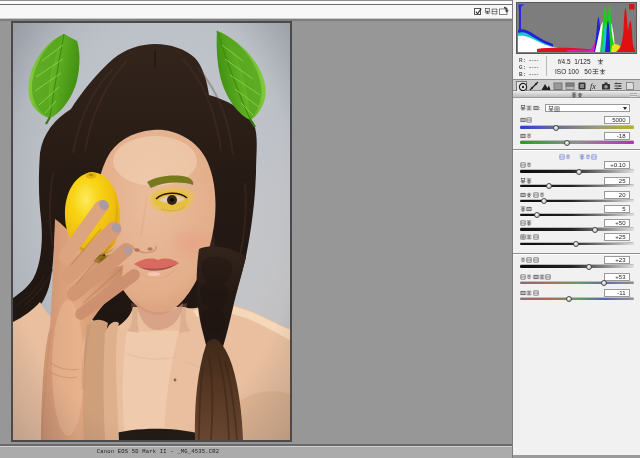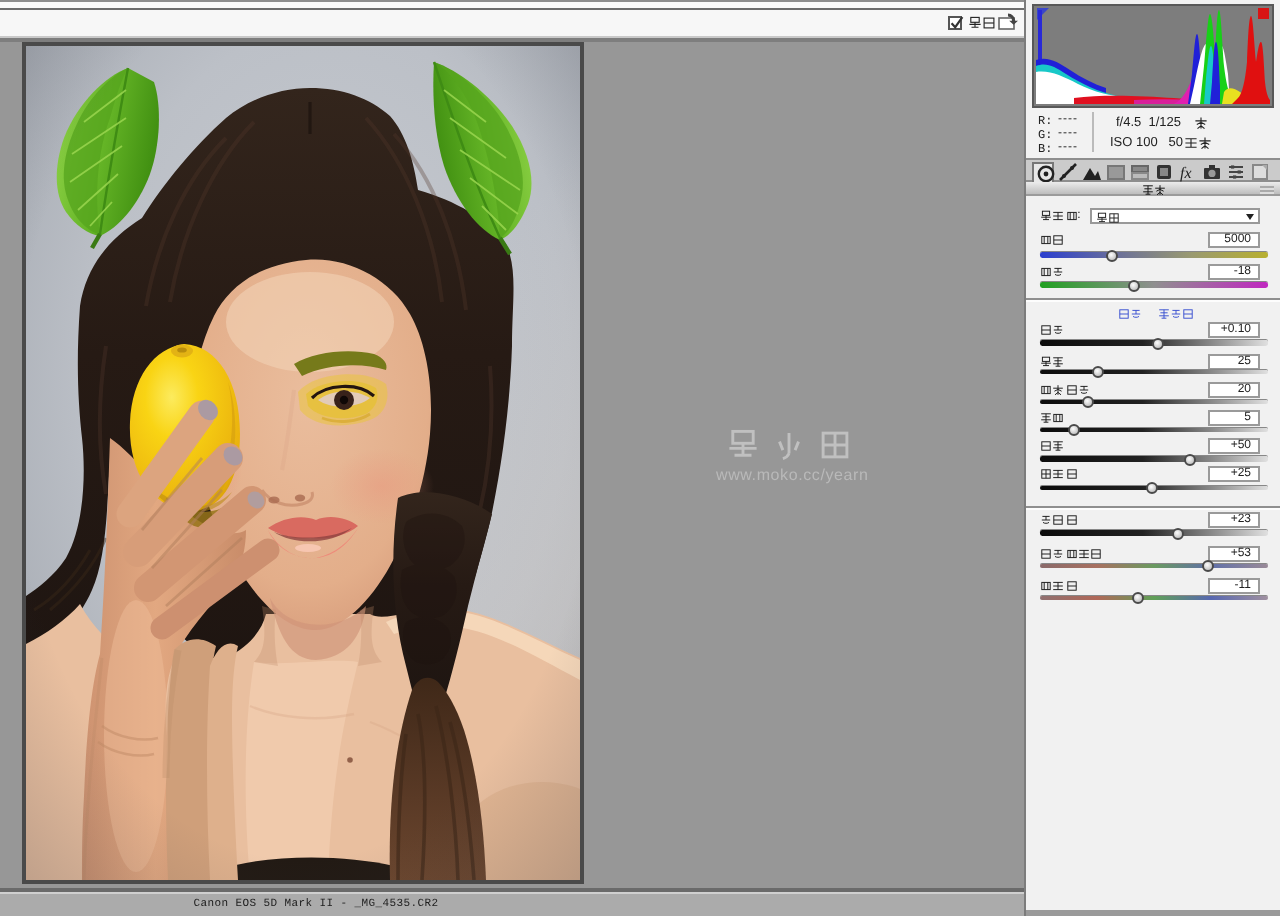--- a/index.html
+++ b/index.html
@@ -177,38 +177,20 @@
   <path d="M37,94 L33,101" stroke="#3a7a14" stroke-width="2.2" fill="none"></path>
   <path d="M204,8 C216,12 232,24 243,40 C252,54 255,68 251,79 C247,89 242,95 237,97 C226,92 215,78 209,60 C204,44 203,24 204,8 Z" fill="url(#leafG2)"></path>
   <path d="M204,8 C212,11 226,20 236,34 C245,47 250,62 248,74 C246,85 242,93 237,96 C236,76 231,52 224,34 C218,20 210,11 204,8 Z" fill="#55a41d" opacity="0.75"></path>
   <path d="M204,8 C214,38 224,68 237,96" stroke="#3f8c14" stroke-width="1.2" fill="none"></path>
   <path d="M209,22 L230,38 M212,36 L240,56 M217,52 L247,72 M222,66 L246,84 M228,80 L240,92" stroke="#9ad64f" stroke-width="0.9" fill="none" opacity="0.85"></path>
   <path d="M237,96 L242,104" stroke="#3a7a14" stroke-width="2.2" fill="none"></path>
   <rect x="0" y="0" width="277" height="417" fill="url(#vigG)"></rect>
   </svg>
  </div>
 
- <div class="abs" id="wm" style="left:358px;top:214px;width:80px;height:30px;">
-      <div style="position:absolute;left:5px;top:0;"><svg width="17" height="17" viewBox="0 0 10 10" style="display:inline-block;vertical-align:top;">
-          <g stroke="#c0c0c0" stroke-width="0.85" fill="none">
-            <rect x="2" y="1" width="6" height="3.5"></rect>
-            <path d="M1 6 H9 M2.5 8 H7.5 M5 4.5 V8"></path>
-          </g>
-        </svg><span style="display:inline-block;width:6px"></span><svg width="17" height="17" viewBox="0 0 10 10" style="display:inline-block;vertical-align:top;">
-          <g stroke="#c0c0c0" stroke-width="0.85" fill="none">
-            <path d="M5 1.5 V7.5 M5 7.5 C4.6 8.5 4 8.8 3.2 9 M2.2 4 L3.2 6.5 M7.8 4 L6.8 6.5"></path>
-          </g>
-        </svg><span style="display:inline-block;width:6px"></span><svg width="17" height="17" viewBox="0 0 10 10" style="display:inline-block;vertical-align:top;">
-          <g stroke="#c0c0c0" stroke-width="0.85" fill="none">
-            <rect x="1.5" y="1.5" width="7" height="7"></rect>
-            <path d="M1.5 5 H8.5 M5 1.5 V8.5"></path>
-          </g>
-        </svg></div>
-      <div style="position:absolute;left:0px;top:19px;font-size:8px;color:#b9b9b9;letter-spacing:0.3px;">www.moko.cc/yearn</div>
-    </div>
 
  <div class="abs" style="left:0;top:444px;width:512px;height:2px;background:#6a6a6a;"></div>
  <div class="abs" style="left:0;top:446px;width:512px;height:12px;background:#ababab;border-top:1px solid #cfcfcf;box-sizing:border-box;"></div>
  <div class="abs" style="left:0;top:446px;width:316px;text-align:center;font-family:'Liberation Mono',monospace;font-size:5.5px;line-height:11px;color:#1c1c1c;letter-spacing:0.2px;">Canon EOS 5D Mark II -  _MG_4535.CR2</div>
 
  <div class="abs" style="left:512px;top:0;width:128px;height:458px;background:#f2f2f2;border-left:1px solid #7c7c7c;box-sizing:border-box;"></div>
  <div class="abs" style="left:513px;top:455px;width:127px;height:3px;background:#9a9a9a;"></div>
 
  <div class="abs" style="left:516px;top:2px;width:121px;height:52px;background:#7d7d7d;border:1px solid #585858;box-sizing:border-box;">
   <svg width="119" height="50" viewBox="0 0 119 50">

